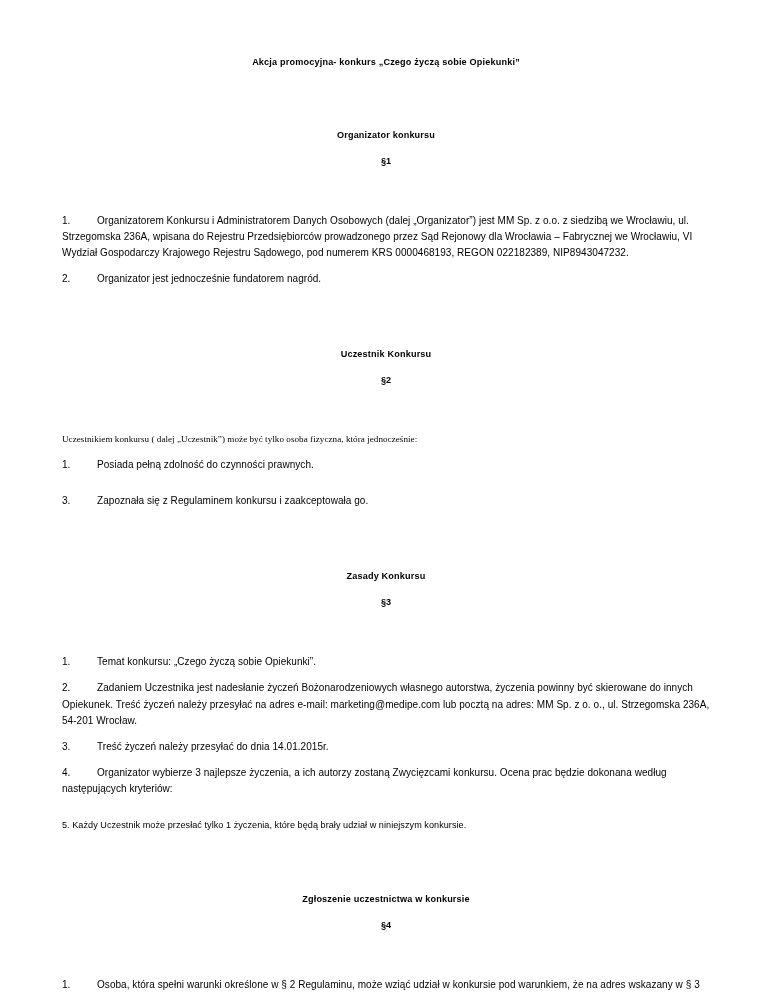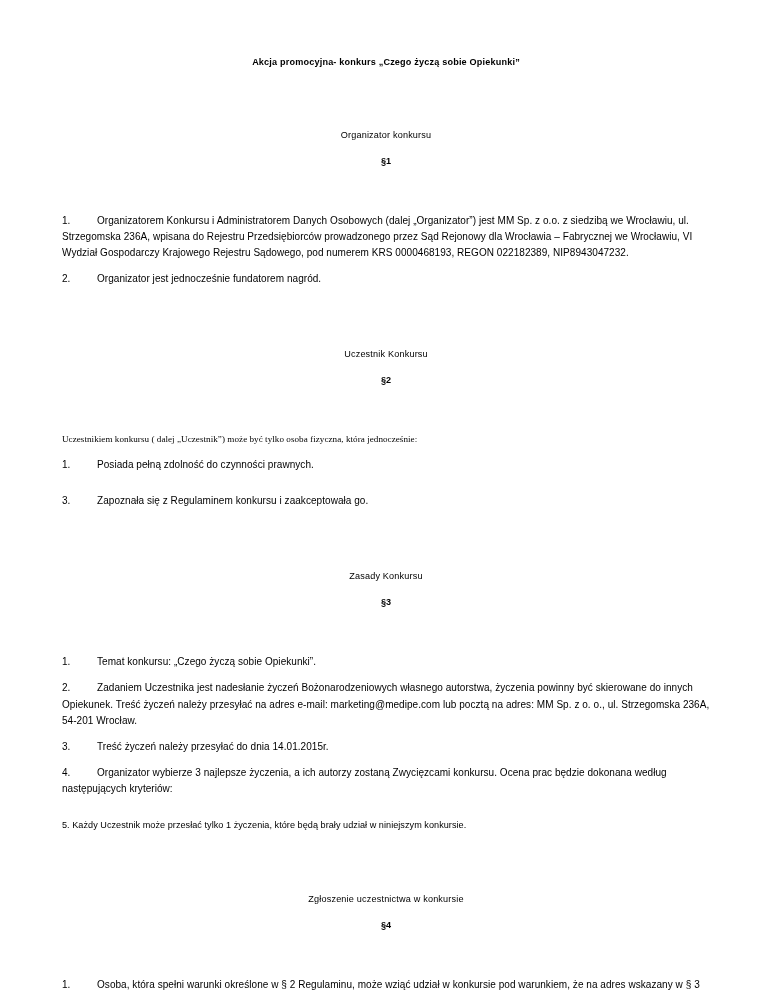--- a/index.html
+++ b/index.html
@@ -29,21 +29,21 @@
     text-align: center;
     font-size: 9.1px;
     font-weight: bold;
     line-height: 1.2;
     margin-top: 57px;
     letter-spacing: 0.02em;
   }
   .section-head {
     text-align: center;
     font-size: 9.1px;
-    font-weight: normal;
+    font-weight: bold;
     line-height: 1.2;
     letter-spacing: 0.02em;
   }
   .section-num {
     text-align: center;
     font-size: 9.1px;
     font-weight: bold;
     line-height: 1.2;
     margin-top: 15px;
   }

